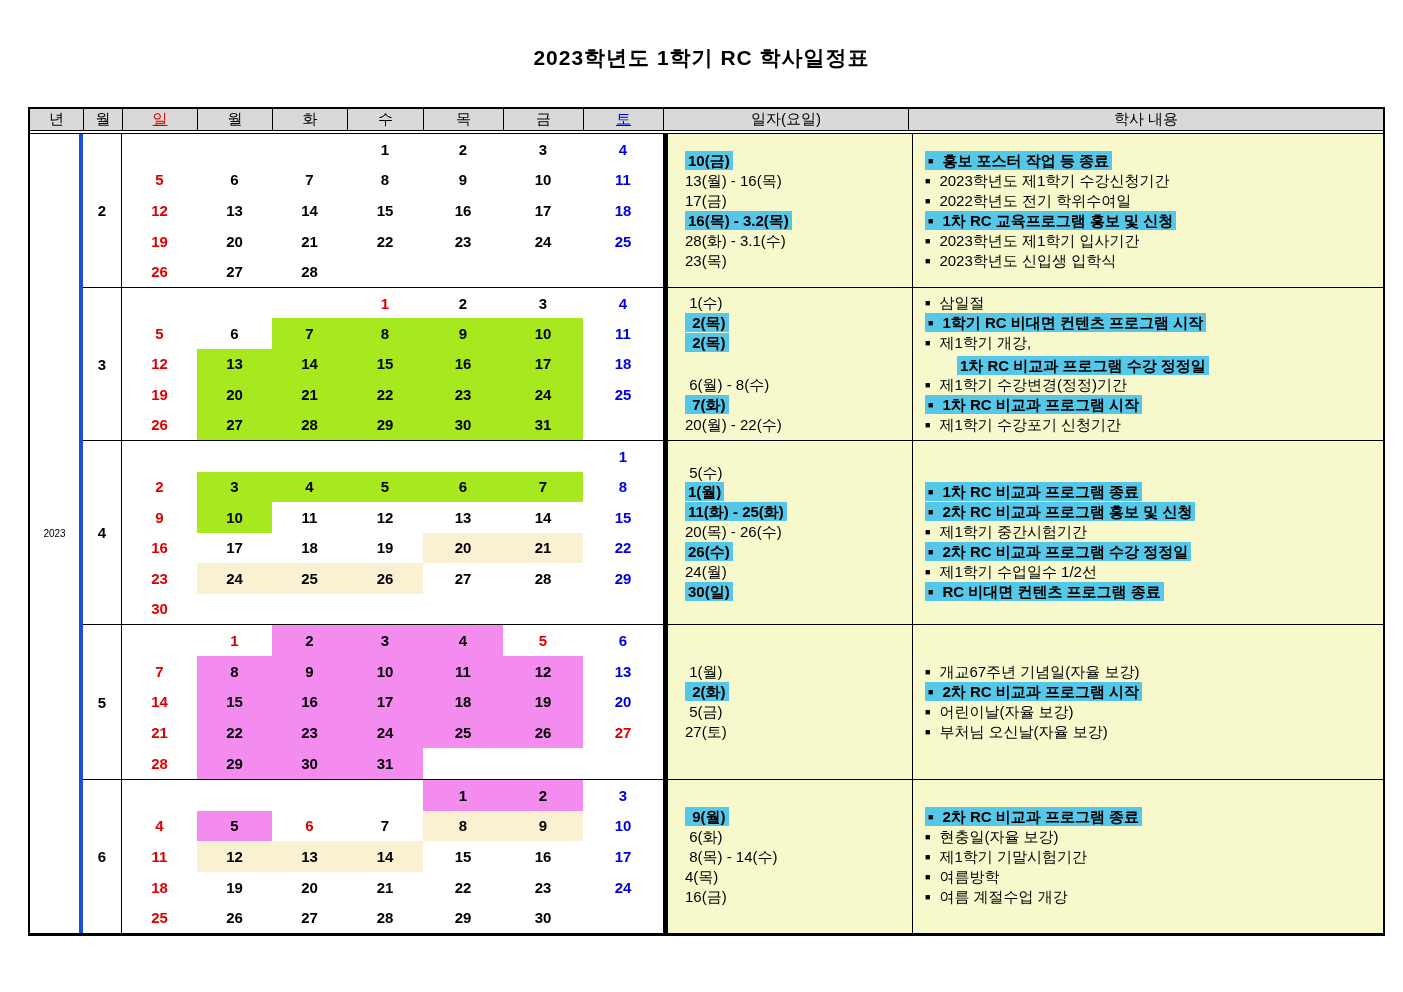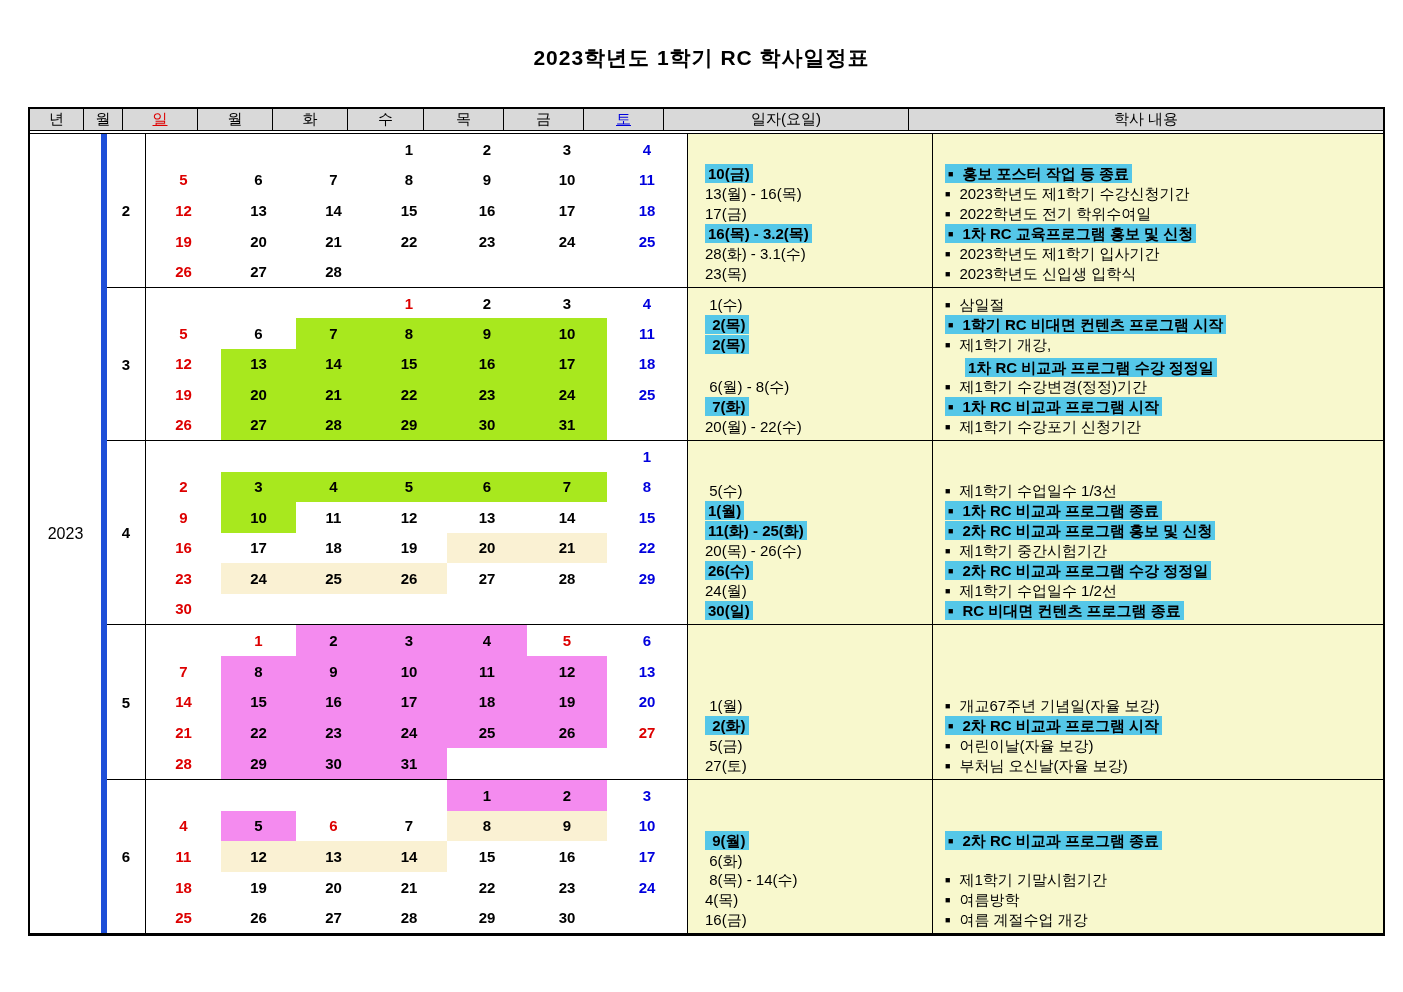--- a/index.html
+++ b/index.html
@@ -28,51 +28,51 @@
   .hcell:nth-child(1){width:53px}
   .hcell:nth-child(2){width:39px}
   .hcell:nth-child(3),.hcell:nth-child(4),.hcell:nth-child(5){width:75px}
   .hcell:nth-child(6){width:76px}
   .hcell:nth-child(7),.hcell:nth-child(8),.hcell:nth-child(9){width:80px}
   .hcell:nth-child(10){width:245px}
   .hcell:nth-child(11){flex:1}
   .hsep{height:4px; border-top:1px solid #000; border-bottom:1px solid #000; background:#fff;}
   .tbody{display:flex;}
   .ycell{
-    width:77px; border-right:6px solid #1d4ed8; display:flex;
-    align-items:center; justify-content:center; font-size:16px;
+    width:53px; border-right:4px solid #1d4ed8; display:flex;
+    align-items:center; justify-content:center; font-size:10px;
   }
   .mstack{flex:1; display:flex; flex-direction:column;}
   .msec{display:flex;}
   .msec + .msec{border-top:1px solid #000;}
   .m0{height:153px}.m1{height:153px}.m2{height:184px}.m3{height:155px}.m4{height:154px}
   .mlabel{
     width:39px; border-right:1px solid #000; display:flex;
     align-items:center; justify-content:center; font-weight:bold; font-size:15px;
   }
   .calgrid{
     width:541px; display:grid;
     grid-template-columns:75px 75px 75px 76px 80px 80px 80px;
   }
   .dcell{
     display:flex; align-items:center; justify-content:center;
     font-weight:bold; font-size:15px;
   }
   .c-red{color:var(--c-red)} .c-blue{color:var(--c-blue)}
   .bg-green{background:var(--c-green)} .bg-pink{background:var(--c-pink)} .bg-cream{background:var(--c-cream)}
   .mright{
-    flex:1; position:relative; border-left:1px solid #000000; background:var(--c-panel);
-    display:flex; flex-direction:column; justify-content:flex-end; padding:3px 0;
+    flex:1; position:relative; border-left:5px solid #000000; background:var(--c-panel);
+    display:flex; flex-direction:column; justify-content:center; padding:3px 0;
   }
   .vsep{position:absolute; left:244px; top:0; bottom:0; width:1px; background:#000;}
   .erow{display:flex; align-items:flex-start;}
   .edate{width:244px; padding-left:17px; font-size:15px; white-space:pre; line-height:19px;}
   .econtent{flex:1; padding-left:13px; font-size:15px; line-height:19px;}
   .bullet{font-size:9px; margin-right:9px; vertical-align:2px;}
-  .l2{margin-left:20px; margin-top:3px;}
+  .l2{margin-left:32px; margin-top:3px;}
   .hl{background:var(--c-highlight); font-weight:bold; padding:1px 3px;}
   .u-red{color:var(--c-red); text-decoration:underline;}
   .u-blue{color:var(--c-blue); text-decoration:underline;}
 </style>
 </head>
 <body>
 
 <div class="title">2023학년도 1학기 RC 학사일정표</div>
 
 <div class="caltable">
@@ -295,23 +295,20 @@
             <div class="dcell"></div>
             <div class="dcell"></div>
             <div class="dcell"></div>
             <div class="dcell"></div>
             <div class="dcell"></div>
           </div>
           <div class="mright">
             <div class="vsep"></div>
             <div class="erow">
               <div class="edate"><span> 5(수)</span></div>
-              <div class="econtent">
-                <div class="eline"><span><span class="bullet">■</span>제1학기 수업일수 1/3선</span></div>
-              </div>
             </div>
             <div class="erow">
               <div class="edate"><span class="hl">1(월)</span></div>
               <div class="econtent">
                 <div class="eline"><span class="hl"><span class="bullet">■</span>1차 RC 비교과 프로그램 종료</span></div>
               </div>
             </div>
             <div class="erow">
               <div class="edate"><span class="hl">11(화) - 25(화)</span></div>
               <div class="econtent">
@@ -453,20 +450,23 @@
           <div class="mright">
             <div class="vsep"></div>
             <div class="erow">
               <div class="edate"><span class="hl"> 9(월)</span></div>
               <div class="econtent">
                 <div class="eline"><span class="hl"><span class="bullet">■</span>2차 RC 비교과 프로그램 종료</span></div>
               </div>
             </div>
             <div class="erow">
               <div class="edate"><span> 6(화)</span></div>
+              <div class="econtent">
+                <div class="eline"><span><span class="bullet">■</span>현충일(자율 보강)</span></div>
+              </div>
             </div>
             <div class="erow">
               <div class="edate"><span> 8(목) - 14(수)</span></div>
               <div class="econtent">
                 <div class="eline"><span><span class="bullet">■</span>제1학기 기말시험기간</span></div>
               </div>
             </div>
             <div class="erow">
               <div class="edate"><span>4(목)</span></div>
               <div class="econtent">

